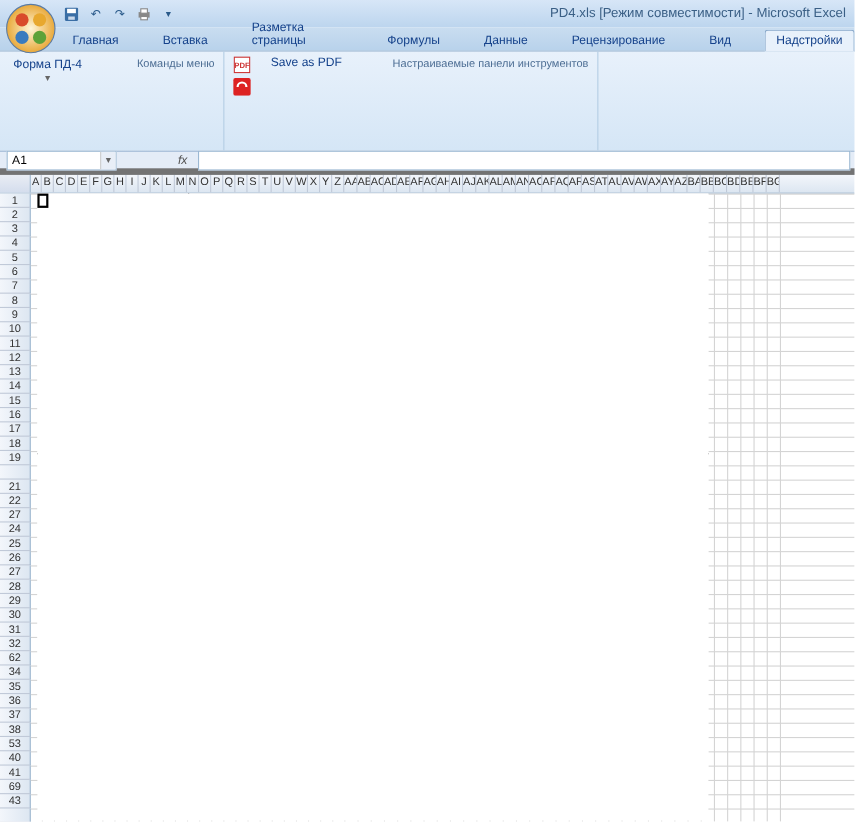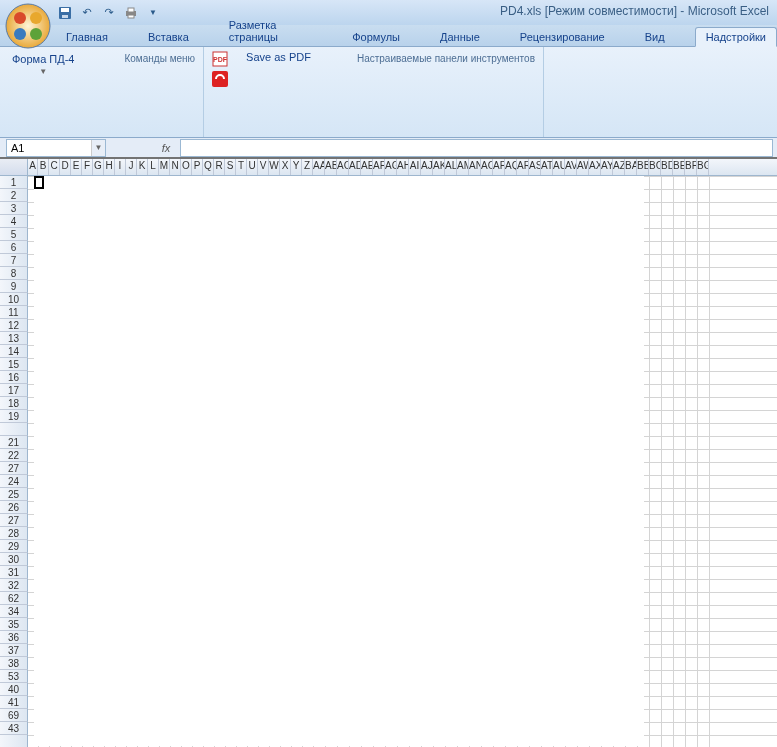--- a/index.html
+++ b/index.html
@@ -22,21 +22,21 @@
 .ribbon-body { height: 91px; background: linear-gradient(#e8f1fb,#d5e6f6); display: flex; border-bottom: 1px solid #8baacb; }
 .ribbon-group { border-right: 1px solid #b4cde4; display: flex; flex-direction: row; padding: 4px 8px 2px; }
 .ribbon-group .content { flex: 1; display: flex; align-items: flex-start; gap: 6px; }
 .ribbon-group .label { text-align: center; color: #4d6e94; font-size: 10px; padding-top: 2px; padding-left: 46px; }
 .btn-large { display: flex; flex-direction: column; align-items: center; gap: 2px; cursor: pointer; padding: 2px 4px; color: #15428b; }
 .pdf-stack { display: flex; flex-direction: column; gap: 4px; }
 .pdf-btn { display: flex; align-items: flex-start; gap: 18px; cursor: pointer; color: #15428b; }
 .pdf-btn .ico { width: 16px; height: 16px; display: inline-block; }
 
 
-.formula-bar { height: 21px; background: #e4ecf7; display: flex; align-items: center; border-bottom: 2px solid #737373; }
+.formula-bar { height: 21px; background: #e4ecf7; display: flex; align-items: center; border-bottom: 6px solid #737373; }
 .name-box { width: 100px; height: 18px; background: #fff; border: 1px solid #9bb8d3; margin-left: 6px; display: flex; align-items: center; padding: 0 4px; position: relative; }
 .name-box .dd { position: absolute; right: 0; top: 0; width: 14px; height: 16px; background: #e8eef7; border-left: 1px solid #ccc; display: flex; align-items: center; justify-content: center; color: #666; font-size: 8px; }
 .fx-label { width: 20px; text-align: center; color: #555; font-style: italic; margin-left: 50px; }
 .formula-input { flex: 1; height: 18px; background: #fff; border: 1px solid #9bb8d3; margin: 0 4px; }
 
 
 .grid-wrap { position: relative; height: 588px; overflow: hidden; }
 .col-headers { height: 17px; background: linear-gradient(#f3f6fb,#dce6f1); border-bottom: 1px solid #9eb6ce; display: flex; font-size: 10px; color: #333; }
 .select-all { width: 28px; border-right: 1px solid #9eb6ce; background: linear-gradient(#e9edf4,#d4dded); }
 .col-headers .ch { border-right: 1px solid #c0c9d8; text-align: center; padding-top: 1px; overflow: hidden; white-space: nowrap; }

